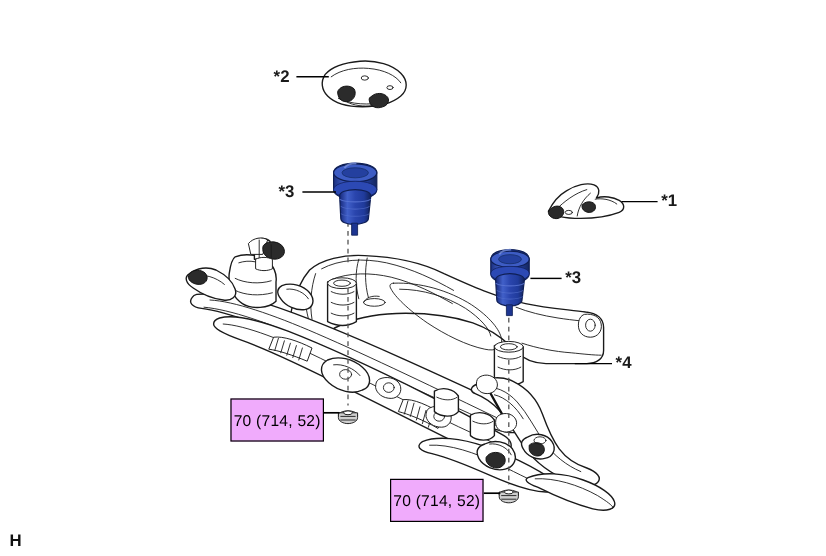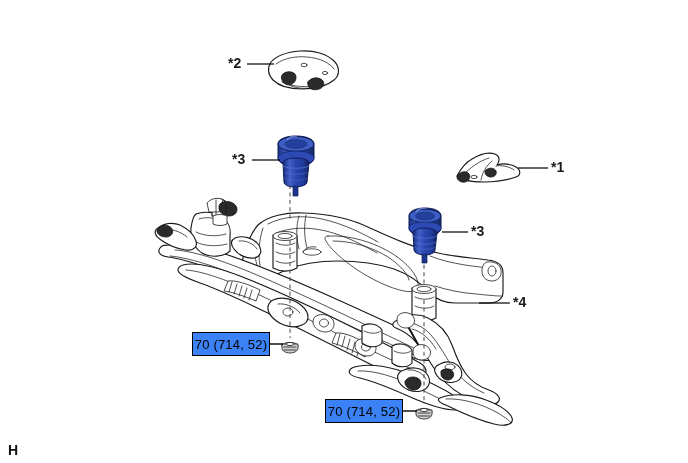--- a/index.html
+++ b/index.html
@@ -26,26 +26,26 @@
     font-weight: 700;
     color: #1a1a1a;
     letter-spacing: 0px;
     white-space: nowrap;
     line-height: 1;
   }
 
   
   .spec-box {
     border: 1.6px solid #000000;
-    background: #3b82f6;
+    background: #f0abfc;
     box-sizing: border-box;
     display: flex;
     align-items: center;
     justify-content: center;
-    height: 24px;
+    height: 36px;
   }
   .spec-box span {
     font-family: "Liberation Sans", sans-serif;
     font-size: 13px;
     color: #000000;
     white-space: nowrap;
     letter-spacing: 0.2px;
   }
 
   

